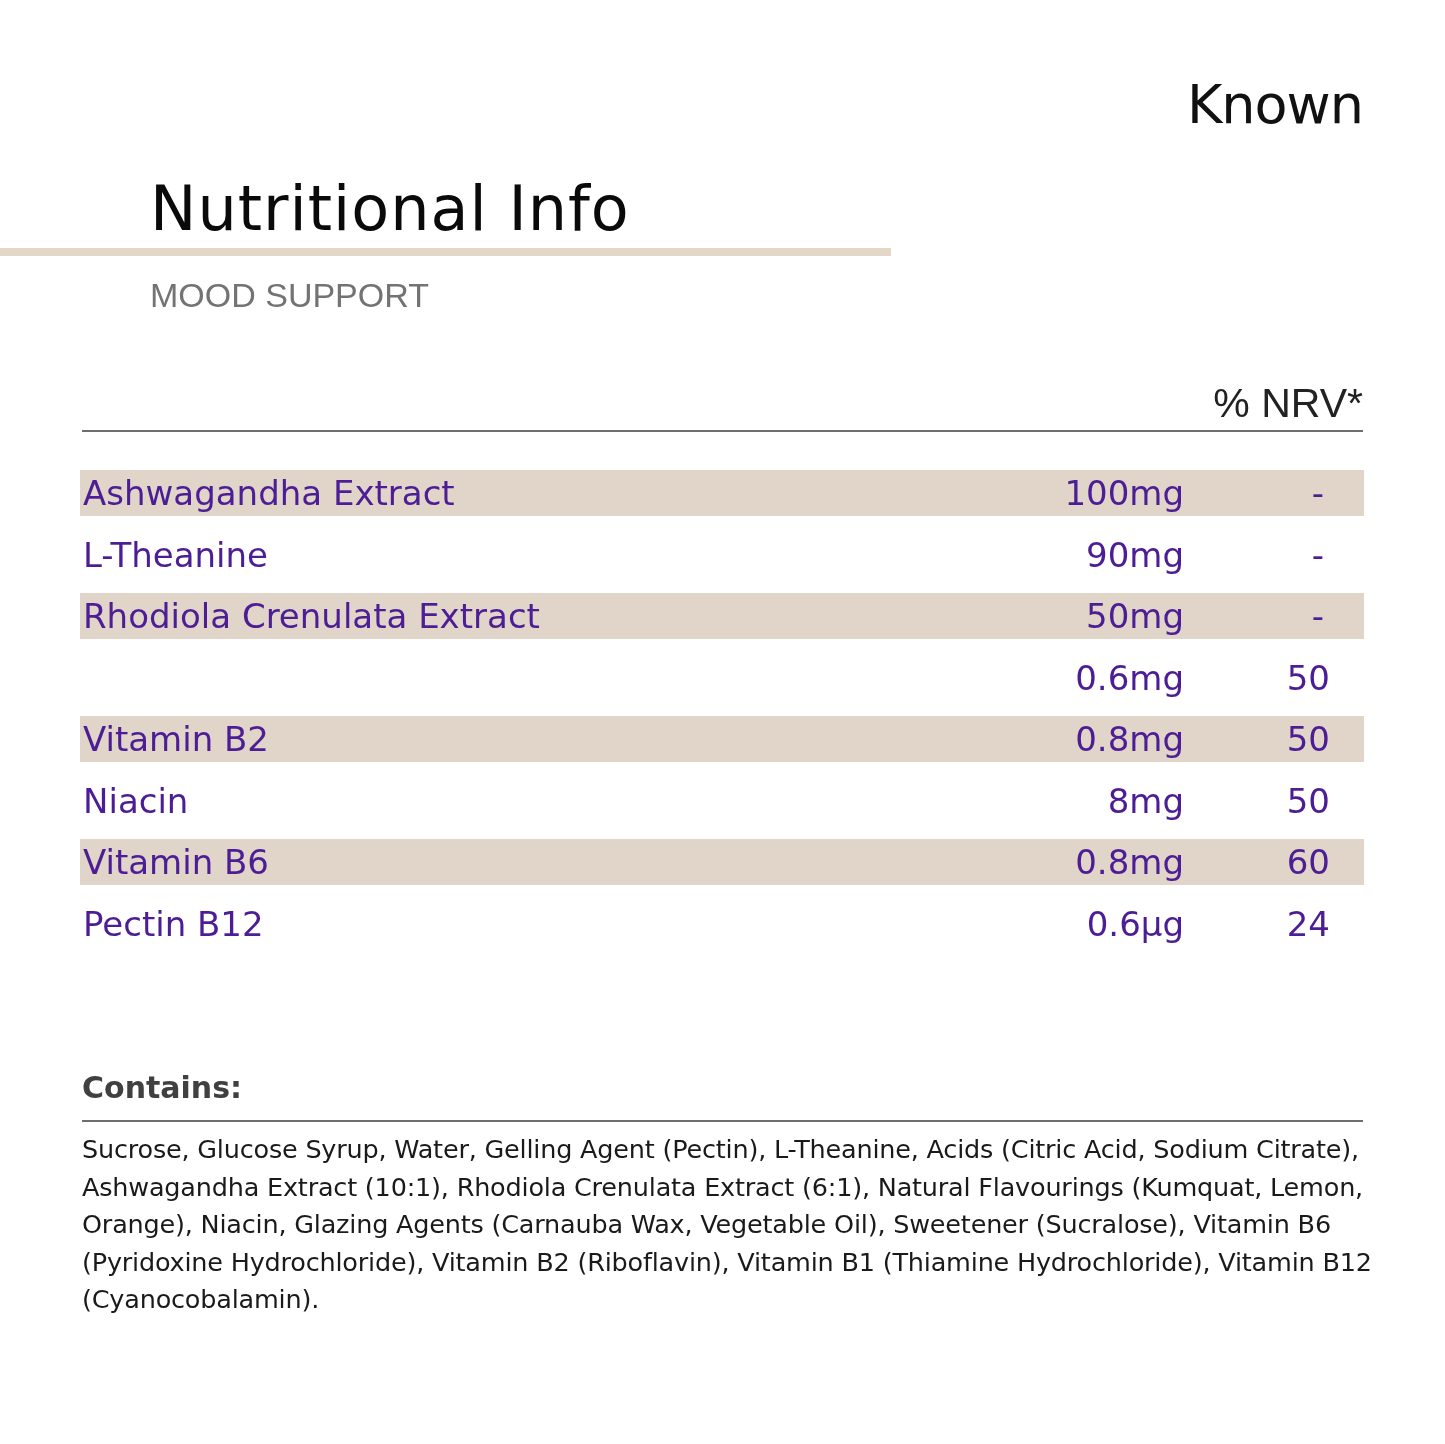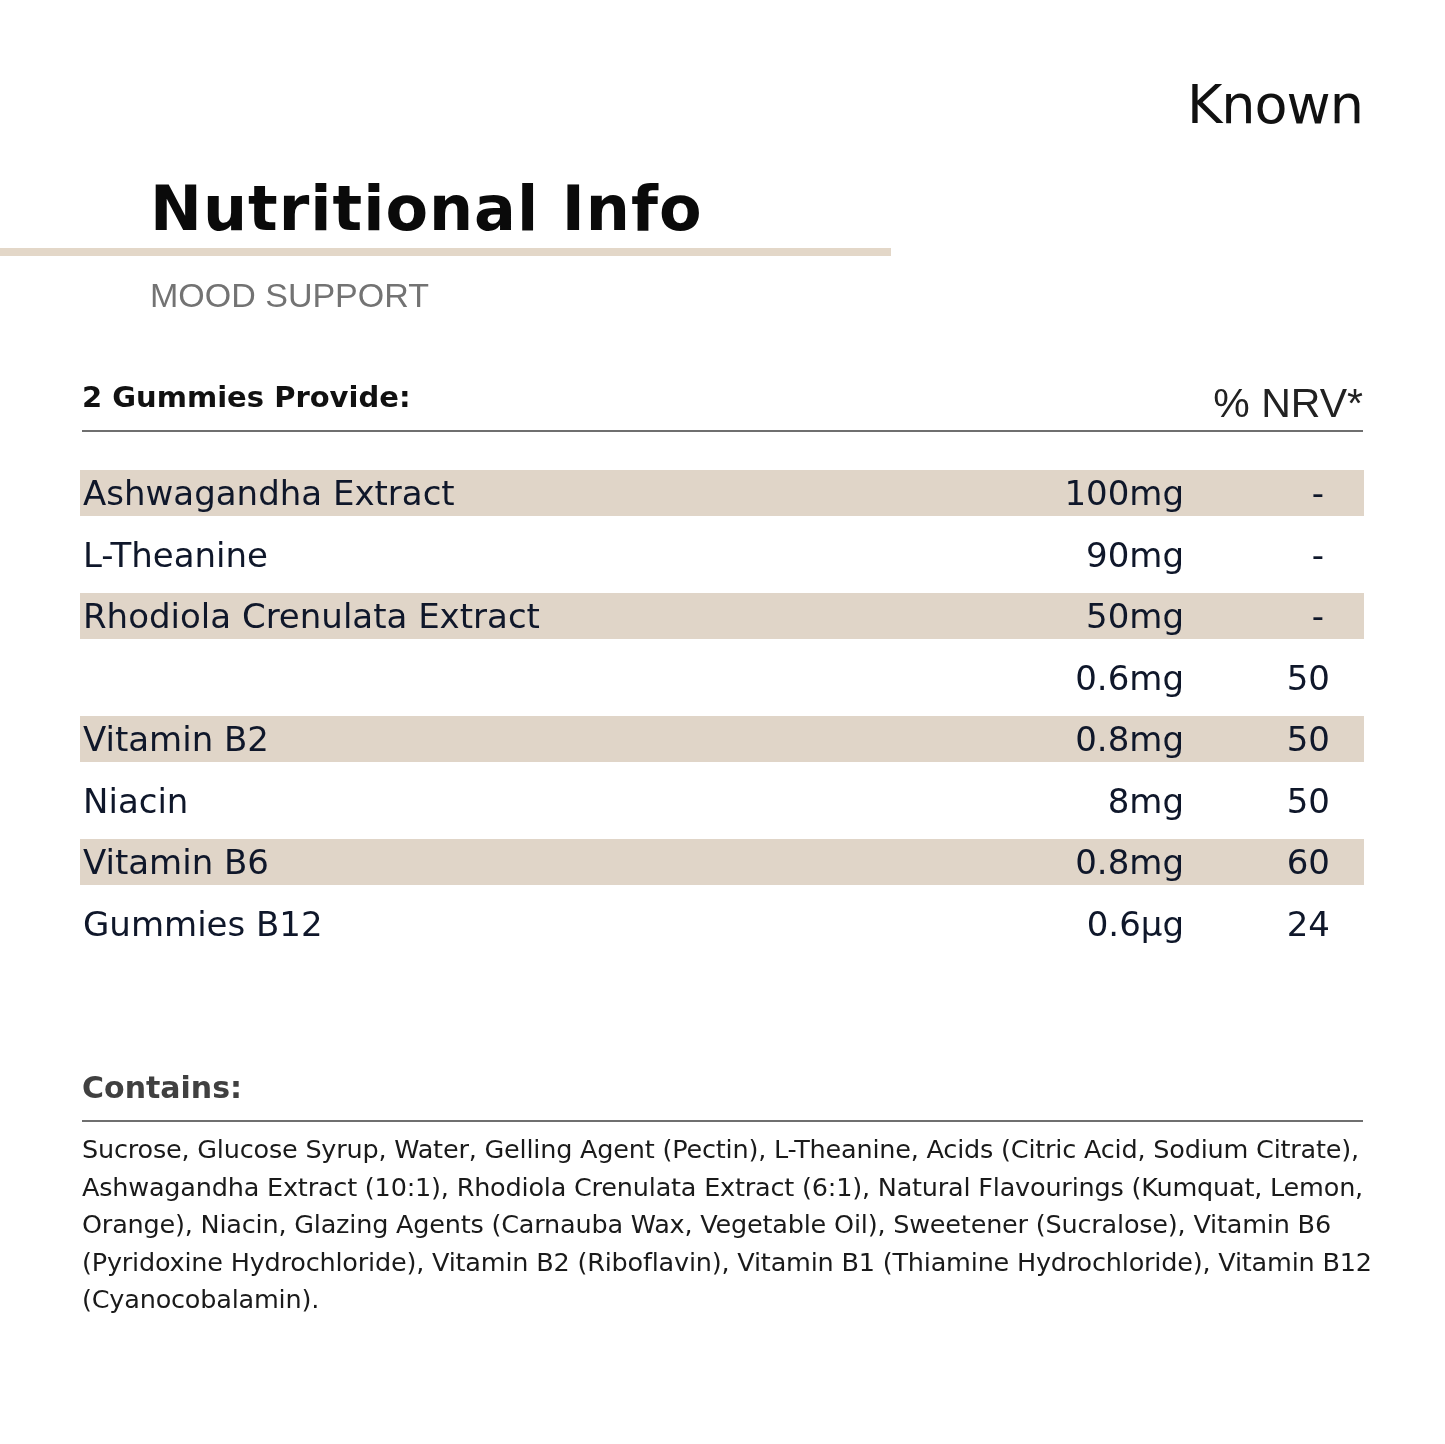--- a/index.html
+++ b/index.html
@@ -7,21 +7,21 @@
     width: 1445px; height: 1444px; position: relative; overflow: hidden;
     font-family: "Liberation Sans", sans-serif; color: #111111;
   }
   .brand {
     position: absolute; right: 82px; top: 78px;
     font-family: "DejaVu Sans", sans-serif; font-size: 54px; font-weight: 400;
     letter-spacing: -1px; line-height: 1; color: #111; text-align: right;
   }
   .title {
     position: absolute; left: 150px; top: 178px;
-    font-family: "DejaVu Sans", sans-serif; font-weight: 700; font-size: 62px;
+    font-family: "DejaVu Sans", sans-serif; font-weight: 400; font-size: 62px;
     letter-spacing: 1px; line-height: 1; color: #0a0a0a;
   }
   .title-bar {
     position: absolute; left: 0; top: 248px; width: 891px; height: 8px;
     background: #e3d7c8;
   }
   .subtitle {
     position: absolute; left: 150px; top: 278px;
     font-family: "Liberation Sans", sans-serif; font-size: 34px; letter-spacing: 0px;
     color: #737373; line-height: 1;
@@ -36,21 +36,21 @@
   .table-head .right {
     position: absolute; right: 0; top: 0;
     font-family: "Liberation Sans", sans-serif; font-size: 41px; color: #222;
   }
   .rule {
     position: absolute; left: 82px; width: 1281px; height: 2px; background: #6f6f6f;
   }
   .rows { position: absolute; left: 80px; top: 470px; width: 1284px; }
   .row {
     position: relative; height: 46px; margin-bottom: 15.5px;
-    font-family: "DejaVu Sans", sans-serif; font-size: 34px; line-height: 46px; color: #0f172a;
+    font-family: "DejaVu Sans", sans-serif; font-size: 34px; line-height: 46px; color: #4c1d95;
   }
   .row.shaded { background: #e0d5c8; }
   .row .name { position: absolute; left: 3px; top: 0; }
   .row .amount { position: absolute; right: 180px; top: 0; text-align: left; }
   .row .nrv { position: absolute; right: 34px; top: 0; text-align: right; }
   .row .nrv.dash { right: 40px; }
   .contains-head {
     position: absolute; left: 82px; top: 1070px;
     font-family: "DejaVu Sans", sans-serif; font-weight: 700; font-size: 30px; color: #404040;
   }
@@ -63,21 +63,20 @@
 </head>
 <body>
 
 <div class="brand">Known</div>
 
 <div class="title">Nutritional Info</div>
 <div class="title-bar"></div>
 <div class="subtitle">MOOD SUPPORT</div>
 
 <div class="table-head">
-  <span class="left">2 Gummies Provide:</span>
   <span class="right">% NRV*</span>
 </div>
 <div class="rule" style="top:430px;"></div>
 
 <div class="rows" id="rows">
     <div class="row shaded">
       <span class="name">Ashwagandha Extract</span>
       <span class="amount">100mg</span>
       <span class="nrv dash">-</span>
     </div>
@@ -104,21 +103,21 @@
       <span class="name">Niacin</span>
       <span class="amount">8mg</span>
       <span class="nrv">50</span>
     </div>
     <div class="row shaded">
       <span class="name">Vitamin B6</span>
       <span class="amount">0.8mg</span>
       <span class="nrv">60</span>
     </div>
     <div class="row">
-      <span class="name">Gummies B12</span>
+      <span class="name">Pectin B12</span>
       <span class="amount">0.6µg</span>
       <span class="nrv">24</span>
     </div>
   </div>
 
 <div class="contains-head">Contains:</div>
 <div class="rule" style="top:1120px;"></div>
 <div class="contains-text">Sucrose, Glucose Syrup, Water, Gelling Agent (Pectin), L-Theanine, Acids (Citric Acid, Sodium Citrate), Ashwagandha Extract (10:1), Rhodiola Crenulata Extract (6:1), Natural Flavourings (Kumquat, Lemon, Orange), Niacin, Glazing Agents (Carnauba Wax, Vegetable Oil), Sweetener (Sucralose), Vitamin B6 (Pyridoxine Hydrochloride), Vitamin B2 (Riboflavin), Vitamin B1 (Thiamine Hydrochloride), Vitamin B12 (Cyanocobalamin).</div>
 
 </body></html>

